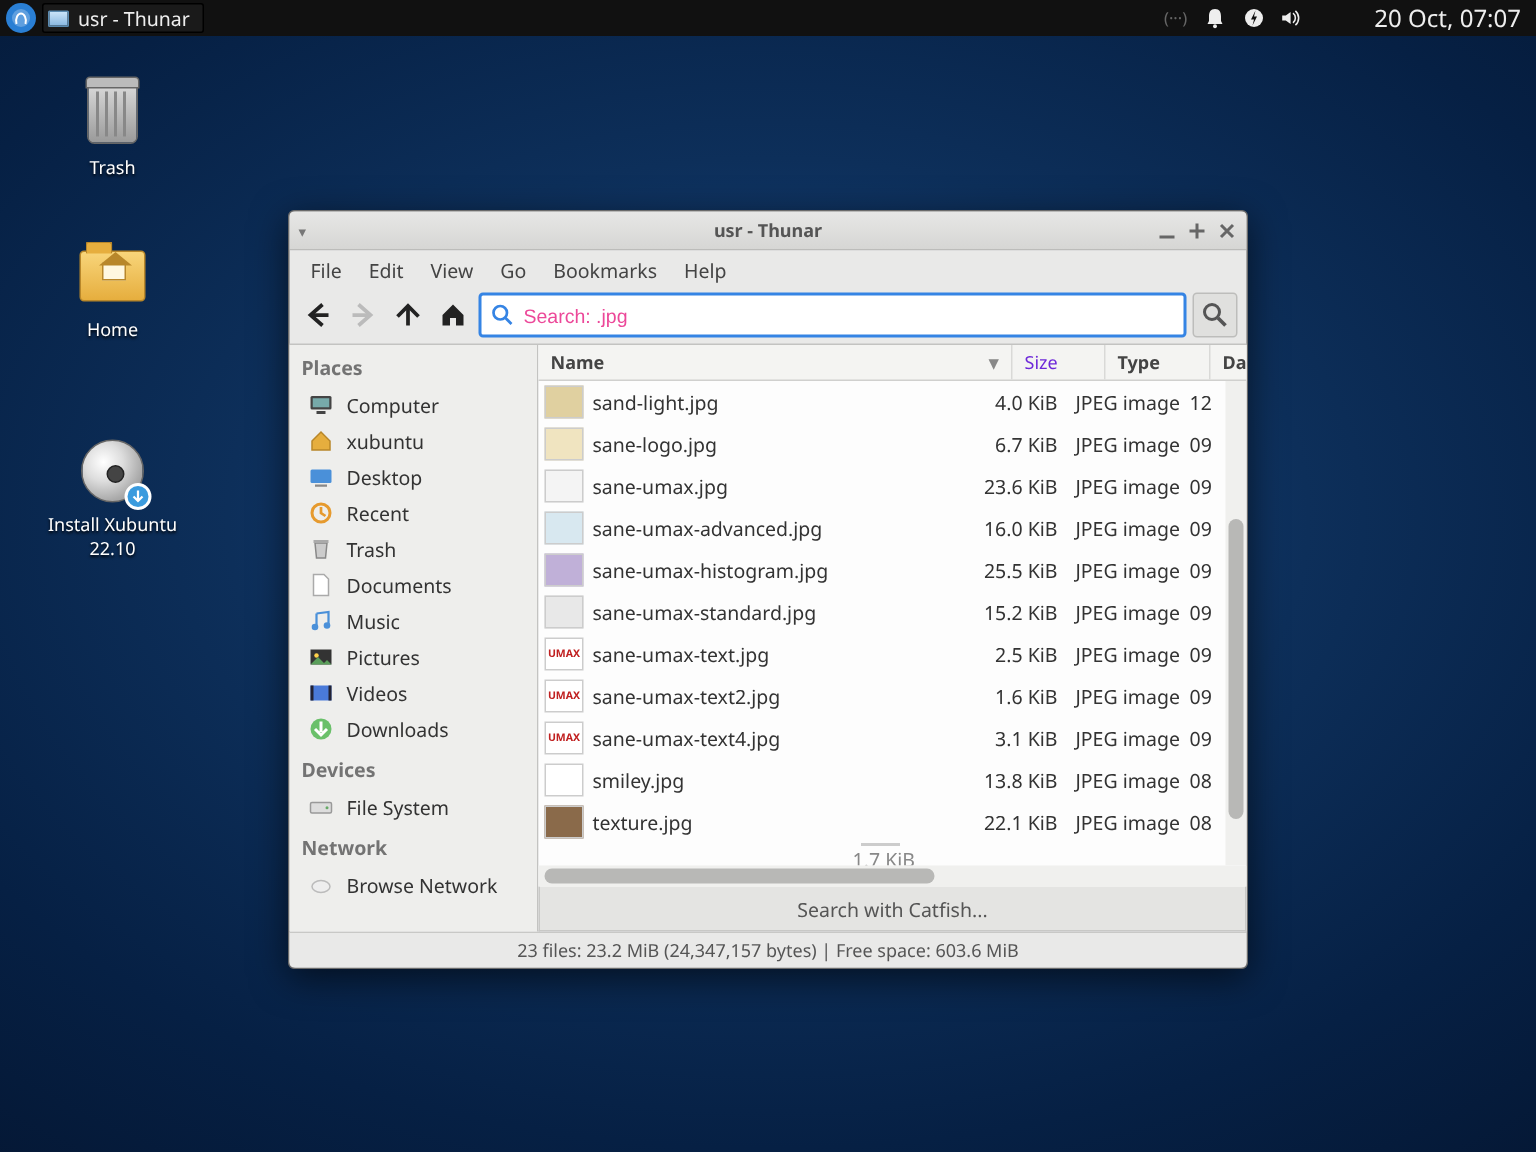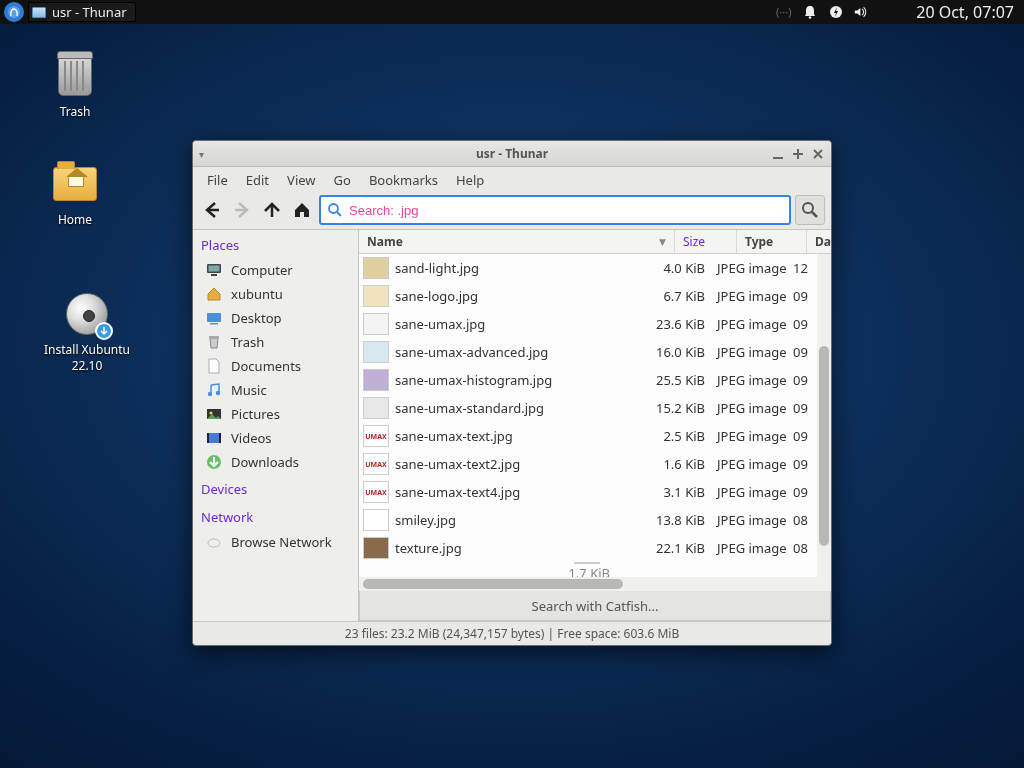--- a/index.html
+++ b/index.html
@@ -69,21 +69,21 @@
 
   .toolbar { height: 36px; display:flex; align-items:center; gap:4px; padding: 0 6px 2px; }
   .nav-btn { width:26px; height:26px; display:flex; align-items:center; justify-content:center; color:#333; }
   .nav-btn.disabled { color:#aaa; }
   .loc-bar { flex:1; height:30px; background:#fff; border:2px solid #3584e4; border-radius:3px; display:flex; align-items:center; padding: 0 6px; gap:6px; }
   .loc-bar input { border:none; outline:none; flex:1; font-size:13px; color:#ec4899; background:transparent; }
   .search-btn { width:30px; height:30px; background:#e0e0de; border:1px solid #bdbdbb; border-radius:3px; display:flex; align-items:center; justify-content:center; color:#555; }
 
   .body-row { flex:1; display:flex; min-height:0; border-top:1px solid #c3c3c1; }
   .sidebar { width:166px; background:#eeeeec; border-right:1px solid #c3c3c1; overflow:hidden; font-size:13px; }
-  .sb-header { font-weight:normal; color:#6d28d9; padding: 6px 8px 4px; }
+  .sb-header { font-weight:bold; color:#737373; padding: 6px 8px 4px; }
   .sb-item { display:flex; align-items:center; gap:8px; padding: 3px 8px 3px 12px; color:#333; }
   .sb-item .ic { width:18px; height:16px; display:flex; align-items:center; justify-content:center; flex-shrink:0; }
 
   .main { flex:1; display:flex; flex-direction:column; min-width:0; background:#fdfdfd; }
   .cols-header { height:24px; background:#f4f4f2; border-bottom:1px solid #d0d0ce; display:flex; color:#666; font-size:12px; }
   .col { display:flex; align-items:center; padding:0 8px; border-right:1px solid #d9d9d7;gap:24px; }
   .col-name { flex:1; font-weight:bold; color:#444; justify-content:space-between; }
   .col-size { width:62px; justify-content:flex-start; font-weight:normal; color:#6d28d9;}
   .col-type { width:70px; font-weight:bold; color:#444;}
   .col-date { width:24px; font-weight:bold; color:#444; border-right:none;}
@@ -163,21 +163,21 @@
   <span class="label">Trash</span>
 </div>
 <div class="dicon" style="left:30px; top:160px;">
   <div class="glyph">
       <div class="folder-glyph">
         <div class="home"></div>
       </div>
     </div>
   <span class="label">Home</span>
 </div>
-<div class="dicon" style="left:42px; top:290px;">
+<div class="dicon" style="left:30px; top:290px;">
   <div class="glyph" style="position:relative;">
       <div class="disc-glyph"></div>
       <div class="disc-badge">
         <svg width="10" height="10" viewBox="0 0 10 10">
           <path d="M5 1 L5 7 M2 5 L5 8 L8 5" stroke="#fff" stroke-width="1.5" fill="none"></path>
         </svg>
       </div>
     </div>
   <span class="label">Install Xubuntu</span>
   <span class="label">22.10</span>
@@ -280,20 +280,29 @@
             <svg class="svg16" viewBox="0 0 16 16">
               <rect x="1" y="3" width="14" height="9" rx="1" fill="#4a90d9"></rect>
               <rect x="4" y="13" width="8" height="1.5" fill="#888"></rect>
             </svg>
           </span>
           <span>Desktop</span>
         </div>
       <div class="sb-item">
           <span class="ic">
             <svg class="svg16" viewBox="0 0 16 16">
+              <circle cx="8" cy="8" r="6" fill="none" stroke="#e69a2e" stroke-width="2"></circle>
+              <path d="M8 4 L8 8 L11 10" stroke="#e69a2e" stroke-width="1.8" fill="none"></path>
+            </svg>
+          </span>
+          <span>Recent</span>
+        </div>
+      <div class="sb-item">
+          <span class="ic">
+            <svg class="svg16" viewBox="0 0 16 16">
               <path d="M4 4 L5 14 L11 14 L12 4 Z" fill="#ccc" stroke="#888"></path>
               <rect x="3" y="2" width="10" height="2" fill="#aaa"></rect>
             </svg>
           </span>
           <span>Trash</span>
         </div>
       <div class="sb-item">
           <span class="ic">
             <svg class="svg16" viewBox="0 0 16 16">
               <path d="M3 1 L10 1 L13 4 L13 15 L3 15 Z" fill="#fff" stroke="#aaa"></path>
@@ -336,20 +345,29 @@
           <span class="ic">
             <svg class="svg16" viewBox="0 0 16 16">
               <circle cx="8" cy="8" r="7" fill="#6ac06a"></circle>
               <path d="M8 3 L8 10 M4 8 L8 12 L12 8" stroke="#fff" stroke-width="2" fill="none"></path>
             </svg>
           </span>
           <span>Downloads</span>
         </div>
 
       <div class="sb-header">Devices</div>
+      <div class="sb-item">
+          <span class="ic">
+            <svg class="svg16" viewBox="0 0 16 16">
+              <rect x="1" y="5" width="14" height="7" rx="1" fill="#ddd" stroke="#999"></rect>
+              <circle cx="12" cy="8.5" r="1" fill="#6a6"></circle>
+            </svg>
+          </span>
+          <span>File System</span>
+        </div>
 
       <div class="sb-header">Network</div>
       <div class="sb-item">
           <span class="ic">
             <svg class="svg16" viewBox="0 0 16 16">
               <ellipse cx="8" cy="9" rx="6" ry="4" fill="#eee" stroke="#bbb"></ellipse>
             </svg>
           </span>
           <span>Browse Network</span>
         </div>

